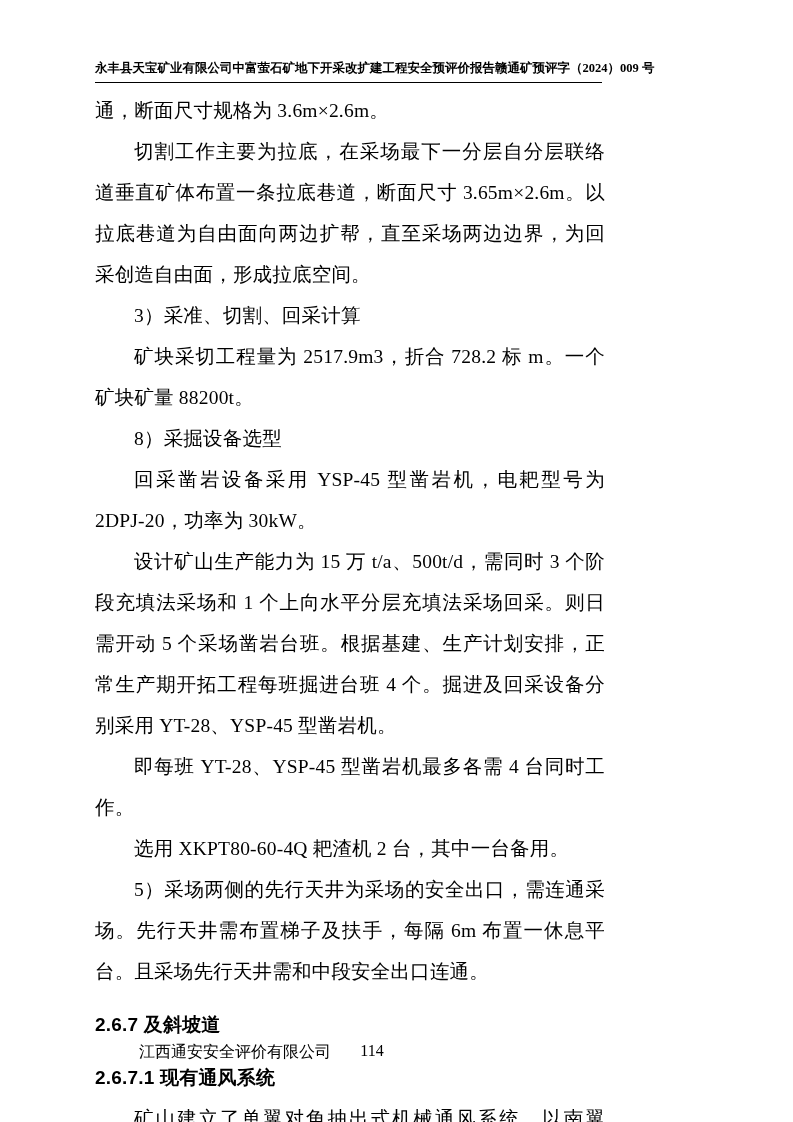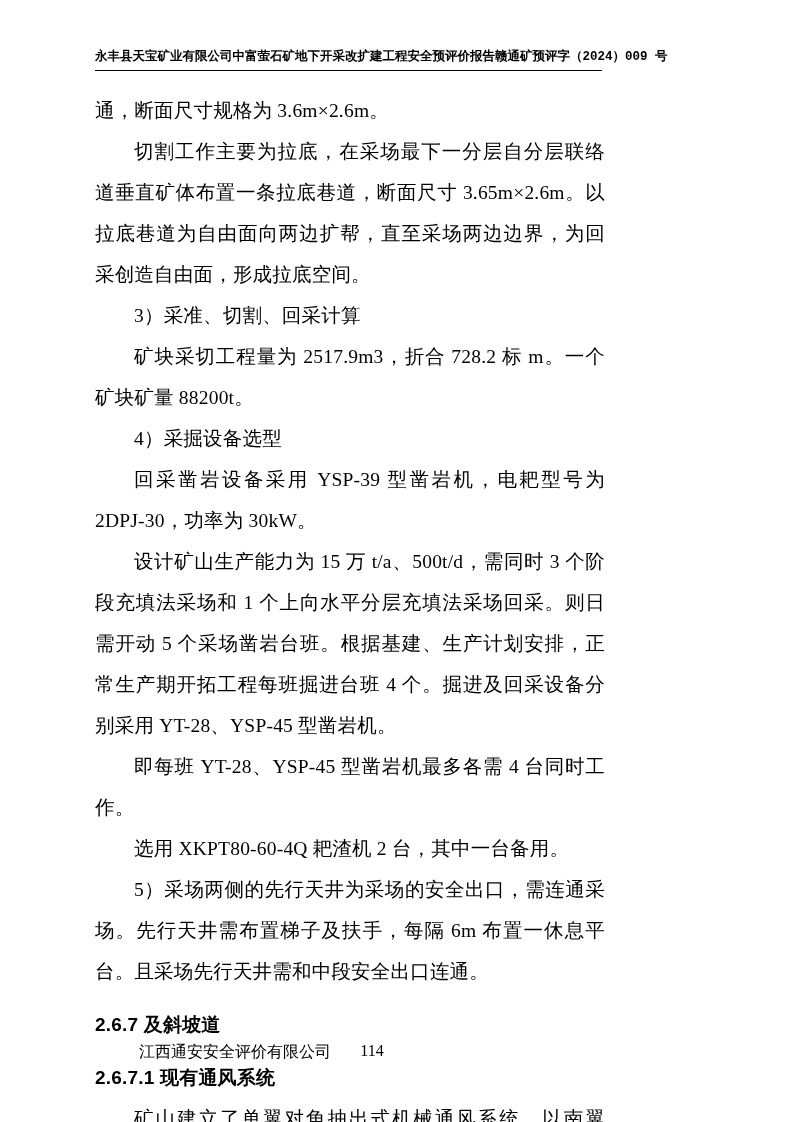--- a/index.html
+++ b/index.html
@@ -35,22 +35,23 @@
     font-size: 12.5px;
     letter-spacing: 0px;
     padding-bottom: 5px;
     border-bottom: 1.6px solid #000000;
     white-space: nowrap;
   }
   .header-left {
     font-family: "Liberation Sans", "DejaVu Sans", sans-serif;
   }
   .header-right {
-    font-family: Liberation Mono, monospace;
+    font-family: Liberation Serif, serif;
     padding-right: 2px;
+    margin-top: 12px;
   }
   .content {
     position: absolute;
     left: 95px;
     right: 92px;
     top: 90px;
   }
   p.body-text {
     margin: 0 0 0 0;
     font-size: 19.5px;
@@ -105,22 +106,22 @@
   <div class="header">
     <span class="header-left">永丰县天宝矿业有限公司中富萤石矿地下开采改扩建工程安全预评价报告</span>
     <span class="header-right">赣通矿预评字（2024）009 号</span>
   </div>
 
   <div class="content">
     <p class="body-text">通，断面尺寸规格为 3.6m×2.6m。</p>
     <p class="body-text indent">切割工作主要为拉底，在采场最下一分层自分层联络道垂直矿体布置一条拉底巷道，断面尺寸 3.65m×2.6m。以拉底巷道为自由面向两边扩帮，直至采场两边边界，为回采创造自由面，形成拉底空间。</p>
     <p class="body-text indent">3）采准、切割、回采计算</p>
     <p class="body-text indent">矿块采切工程量为 2517.9m3，折合 728.2 标 m。一个矿块矿量 88200t。</p>
-    <p class="body-text indent">4）采掘设备选型</p>
-    <p class="body-text indent">回采凿岩设备采用 YSP-39 型凿岩机，电耙型号为 2DPJ-30，功率为 30kW。</p>
+    <p class="body-text indent">8）采掘设备选型</p>
+    <p class="body-text indent">回采凿岩设备采用 YSP-45 型凿岩机，电耙型号为 2DPJ-20，功率为 30kW。</p>
     <p class="body-text indent">设计矿山生产能力为 15 万 t/a、500t/d，需同时 3 个阶段充填法采场和 1 个上向水平分层充填法采场回采。则日需开动 5 个采场凿岩台班。根据基建、生产计划安排，正常生产期开拓工程每班掘进台班 4 个。掘进及回采设备分别采用 YT-28、YSP-45 型凿岩机。</p>
     <p class="body-text indent">即每班 YT-28、YSP-45 型凿岩机最多各需 4 台同时工作。</p>
     <p class="body-text indent">选用 XKPT80-60-4Q 耙渣机 2 台，其中一台备用。</p>
     <p class="body-text indent">5）采场两侧的先行天井为采场的安全出口，需连通采场。先行天井需布置梯子及扶手，每隔 6m 布置一休息平台。且采场先行天井需和中段安全出口连通。</p>
 
     <h3 class="heading">2.6.7 及斜坡道</h3>
     <h3 class="heading">2.6.7.1 现有通风系统</h3>
 
     <p class="body-text indent">矿山建立了单翼对角抽出式机械通风系统。以南翼 PD360 及斜坡道，中部 PD350 及盲竖井为进风井，以北翼中段通风天井及 PD390 为回风井，</p>
   </div>

